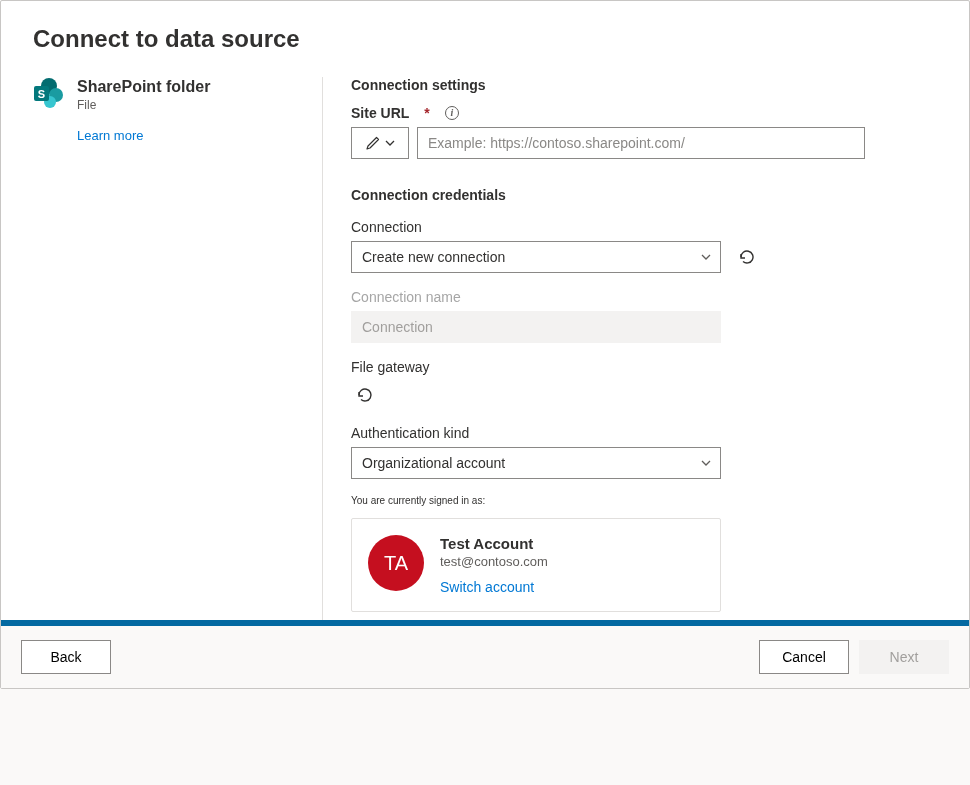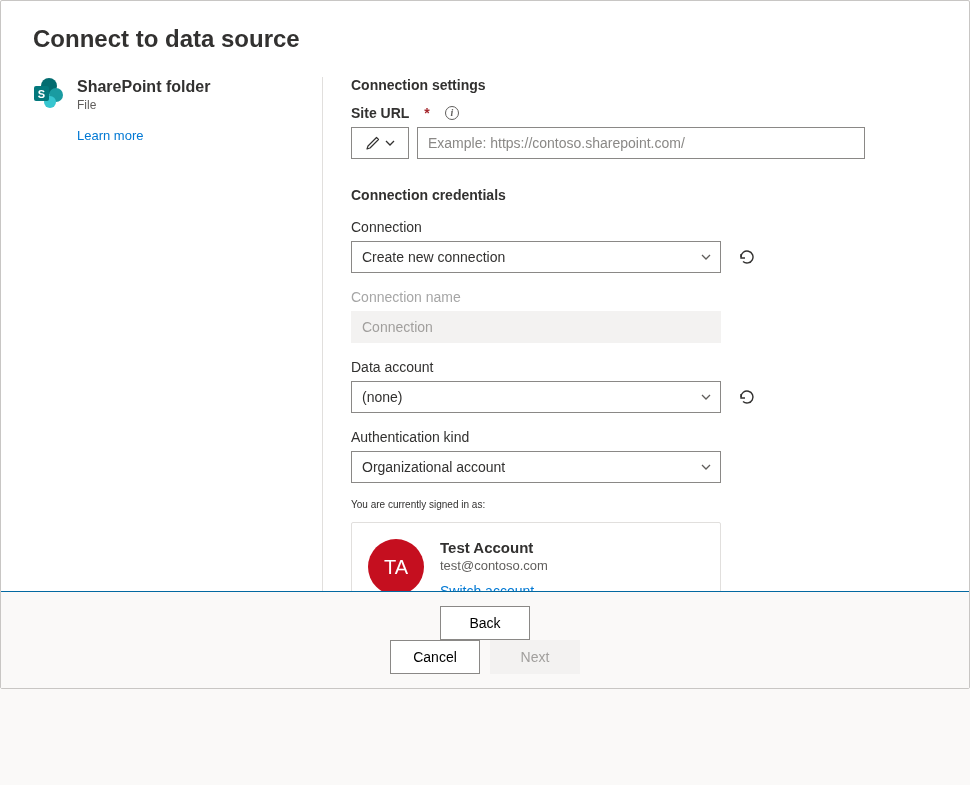--- a/index.html
+++ b/index.html
@@ -222,27 +222,26 @@
     margin-top: 2px;
   }
   .switch-link {
     color: #0078d4;
     font-size: 14px;
     cursor: pointer;
     margin-top: 10px;
     display: inline-block;
   }
   .footer {
-    border-top: 1px solid #0369a1;
+    border-top: 6px solid #0369a1;
     background: #faf9f8;
     padding: 14px 20px;
     display: flex;
     justify-content: space-between;
     align-items: center;
-    flex-direction: column;
   }
   .footer-right { display: flex; gap: 10px; }
   .btn {
     min-width: 90px;
     height: 34px;
     border: 1px solid #8a8886;
     background: #fff;
     font-size: 14px;
     font-family: inherit;
     cursor: pointer;
@@ -327,30 +326,22 @@
         </div>
 
         <div class="field-block">
           <div class="disabled-label">Connection name</div>
           <div class="disabled-input">
             <span>Connection</span>
           </div>
         </div>
 
         <div class="field-block">
-          <div class="field-label light">Data account</div>
+          <div class="field-label light">File gateway</div>
           <div class="field-row">
-            <div class="select-box">
-              <span>(none)</span>
-              <span class="chev">
-                <svg width="12" height="12" viewBox="0 0 12 12">
-                    <path d="M2 4 L6 8 L10 4" fill="none" stroke="#605e5c" stroke-width="1.3"></path>
-                  </svg>
-              </span>
-            </div>
             <div class="refresh-btn">
               <svg width="18" height="18" viewBox="0 0 18 18">
                 <path d="M3 9 a6 6 0 1 1 2 4.5" fill="none" stroke="#323130" stroke-width="1.4"></path>
                 <path d="M3 6 L3 10 L7 10" fill="none" stroke="#323130" stroke-width="1.4"></path>
               </svg>
             </div>
           </div>
         </div>
 
         <div class="field-block">

